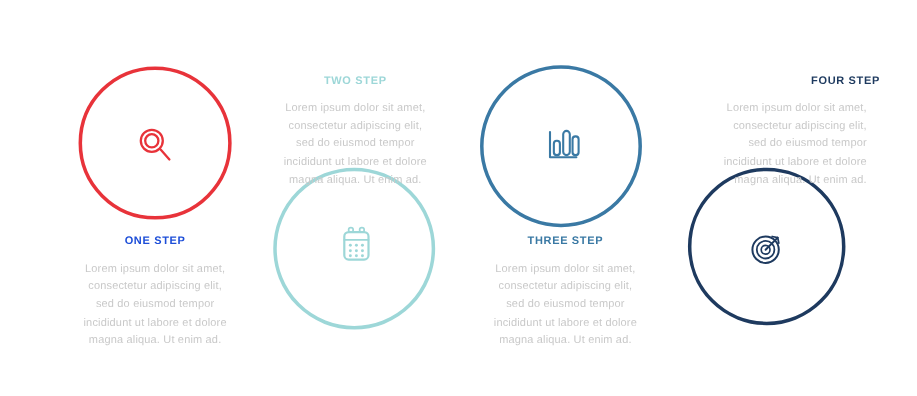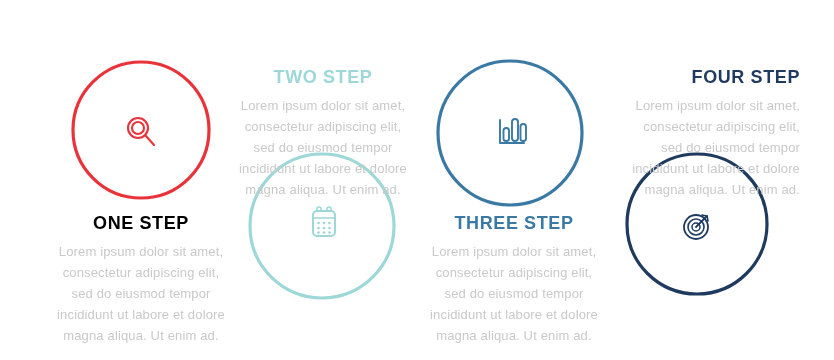--- a/index.html
+++ b/index.html
@@ -26,31 +26,31 @@
     top: 0;
     width: 834px;
     height: 360px;
   }
   .step-text {
     position: absolute;
     text-align: center;
     width: 190px;
   }
   .step-title {
-    font-size: 18px;
+    font-size: 10px;
     font-weight: bold;
     letter-spacing: 0.6px;
     margin: 0 0 7px 0;
     line-height: 1.1;
   }
   .step-desc {
-    font-size: 13px;
+    font-size: 10px;
     line-height: 1.62;
     color: #c9c9c9;
-    margin: 0;
+    margin: 12px;
     letter-spacing: 0.15px;
   }
   
   #text-one   { left: 46px;  top: 214px; }
   #text-two   { left: 228px; top: 68px;  }
   #text-three { left: 419px; top: 214px; }
   #text-four  { left: 610px; top: 68px; text-align: right;  }
 </style>
 </head>
 <body>
@@ -101,21 +101,21 @@
     <g stroke="#1e3a5f" fill="none" stroke-linecap="round" stroke-linejoin="round">
       <circle cx="696" cy="227" r="12" stroke-width="1.8"></circle>
       <circle cx="696" cy="227" r="8" stroke-width="1.6"></circle>
       <circle cx="696" cy="227" r="4" stroke-width="1.5"></circle>
       <line x1="696" y1="227" x2="707" y2="216" stroke-width="1.8"></line>
       <polyline points="702,215 707,216 708,221" stroke-width="1.6"></polyline>
     </g>
   </svg>
 
   <div class="step-text" id="text-one">
-    <div class="step-title" style="color:#000000;">ONE STEP</div>
+    <div class="step-title" style="color:#1d4ed8;">ONE STEP</div>
     <p class="step-desc">
       <span>Lorem ipsum dolor sit amet,</span><br>
       <span>consectetur adipiscing elit,</span><br>
       <span>sed do eiusmod tempor</span><br>
       <span>incididunt ut labore et dolore</span><br>
       <span>magna aliqua. Ut enim ad.</span>
     </p>
   </div>
 
   <div class="step-text" id="text-two">

